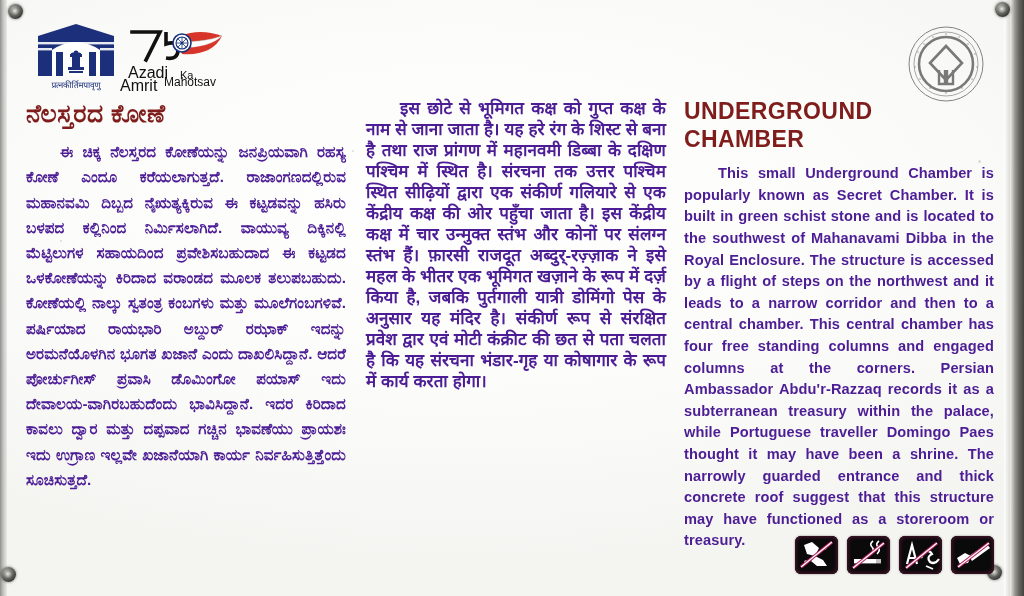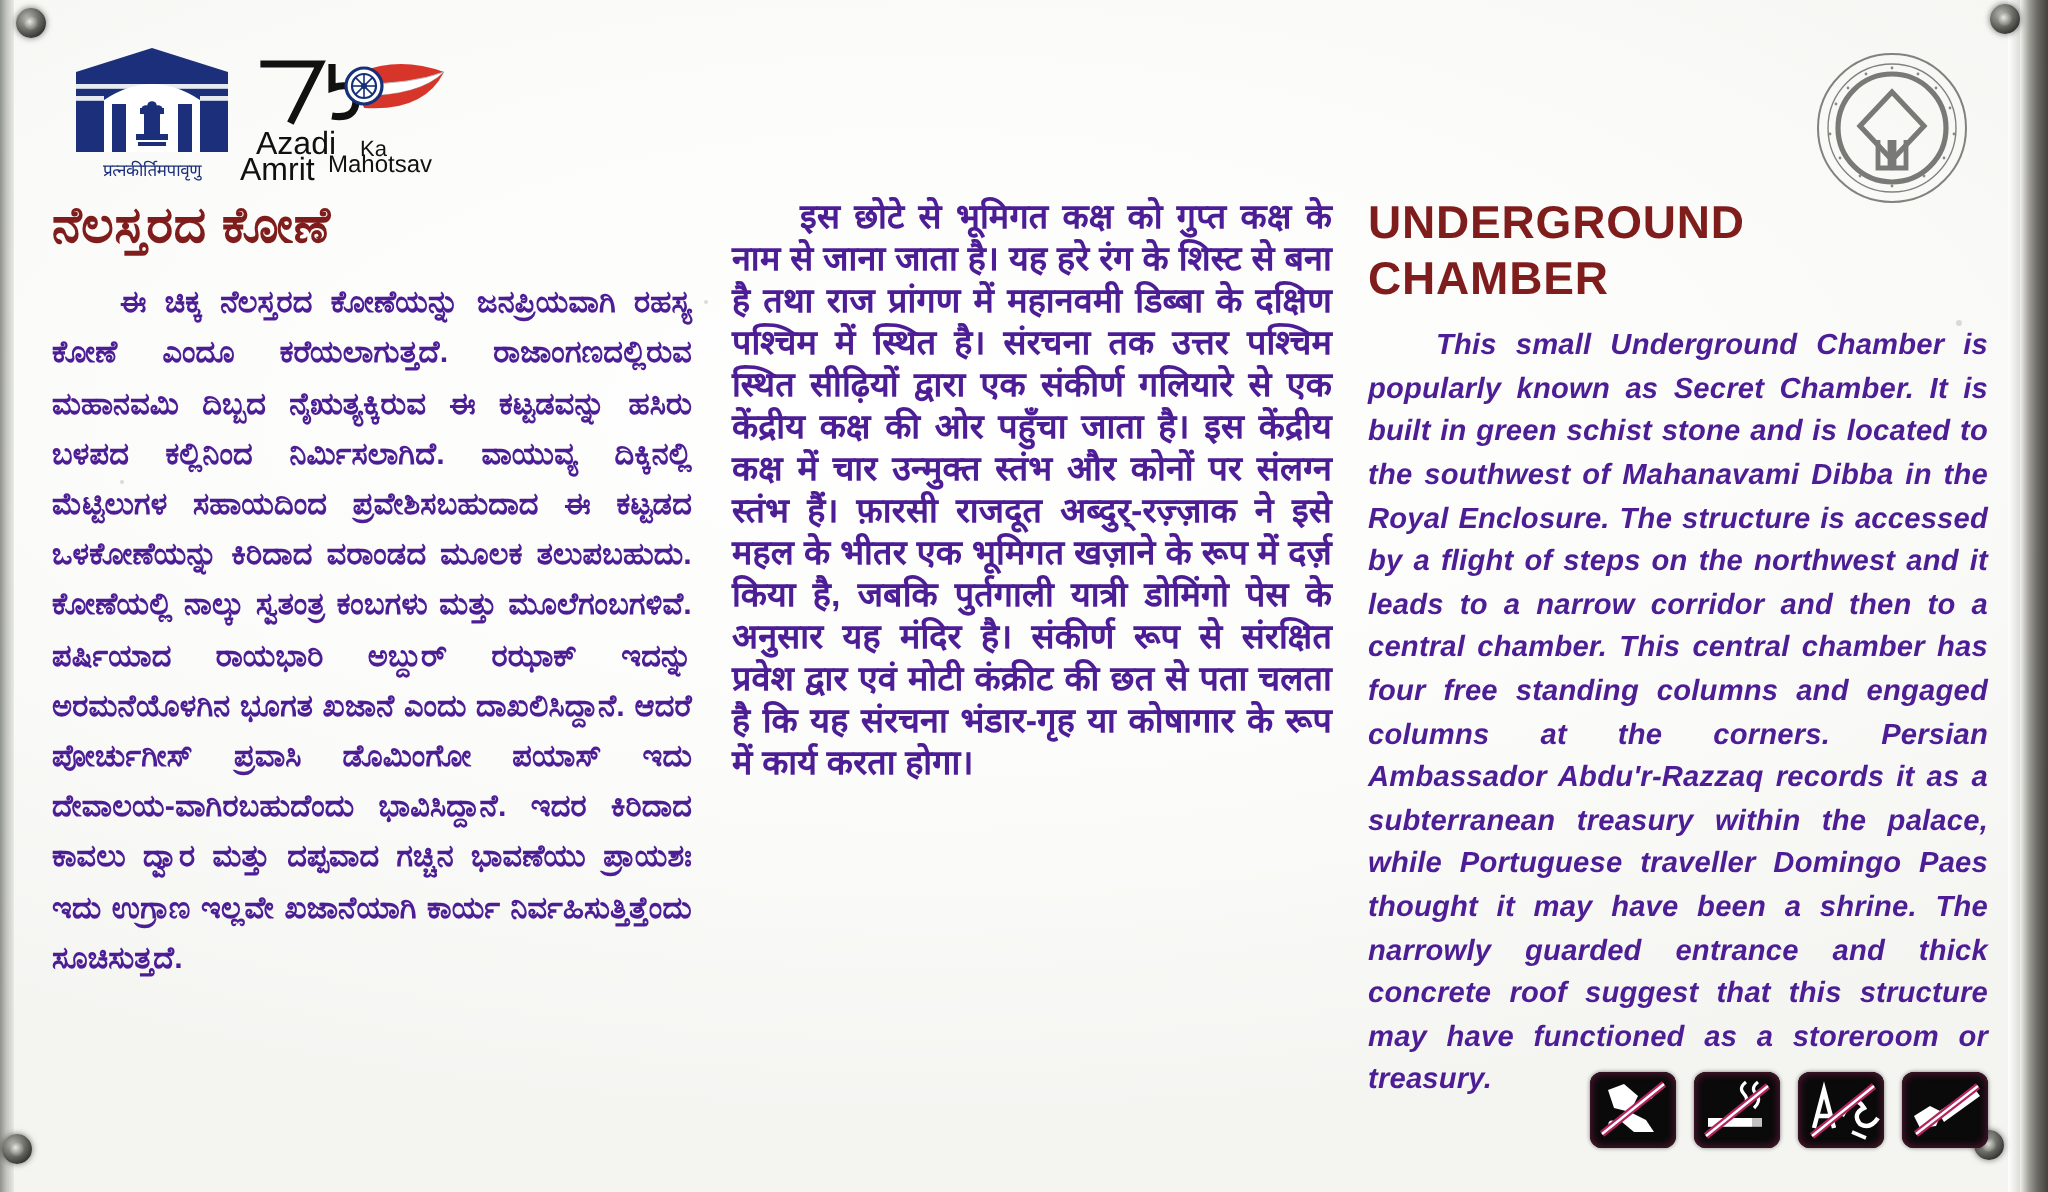--- a/index.html
+++ b/index.html
@@ -109,21 +109,21 @@
 
   .body-text {
     margin: 0;
     text-align: justify;
     text-justify: inter-word;
     color: #4c1d95;
     text-indent: 34px;
   }
   .body-kn { font-size: 15.2px; line-height: 25.2px; letter-spacing: .1px; font-weight: 600; }
   .body-hi { font-size: 17px; line-height: 21px; letter-spacing: .1px; font-weight: 700; }
-  .body-en { font-size: 14.6px; line-height: 21.6px; letter-spacing: .1px; font-weight: bold; font-style: italic; }
+  .body-en { font-size: 14.6px; line-height: 21.6px; letter-spacing: .1px; font-weight: bold; }
 
   
   .prohibitions {
     position: absolute;
     right: 30px; bottom: 22px;
     display: flex;
     gap: 9px;
   }
   .prohibit-icon {
     width: 43px; height: 38px;

